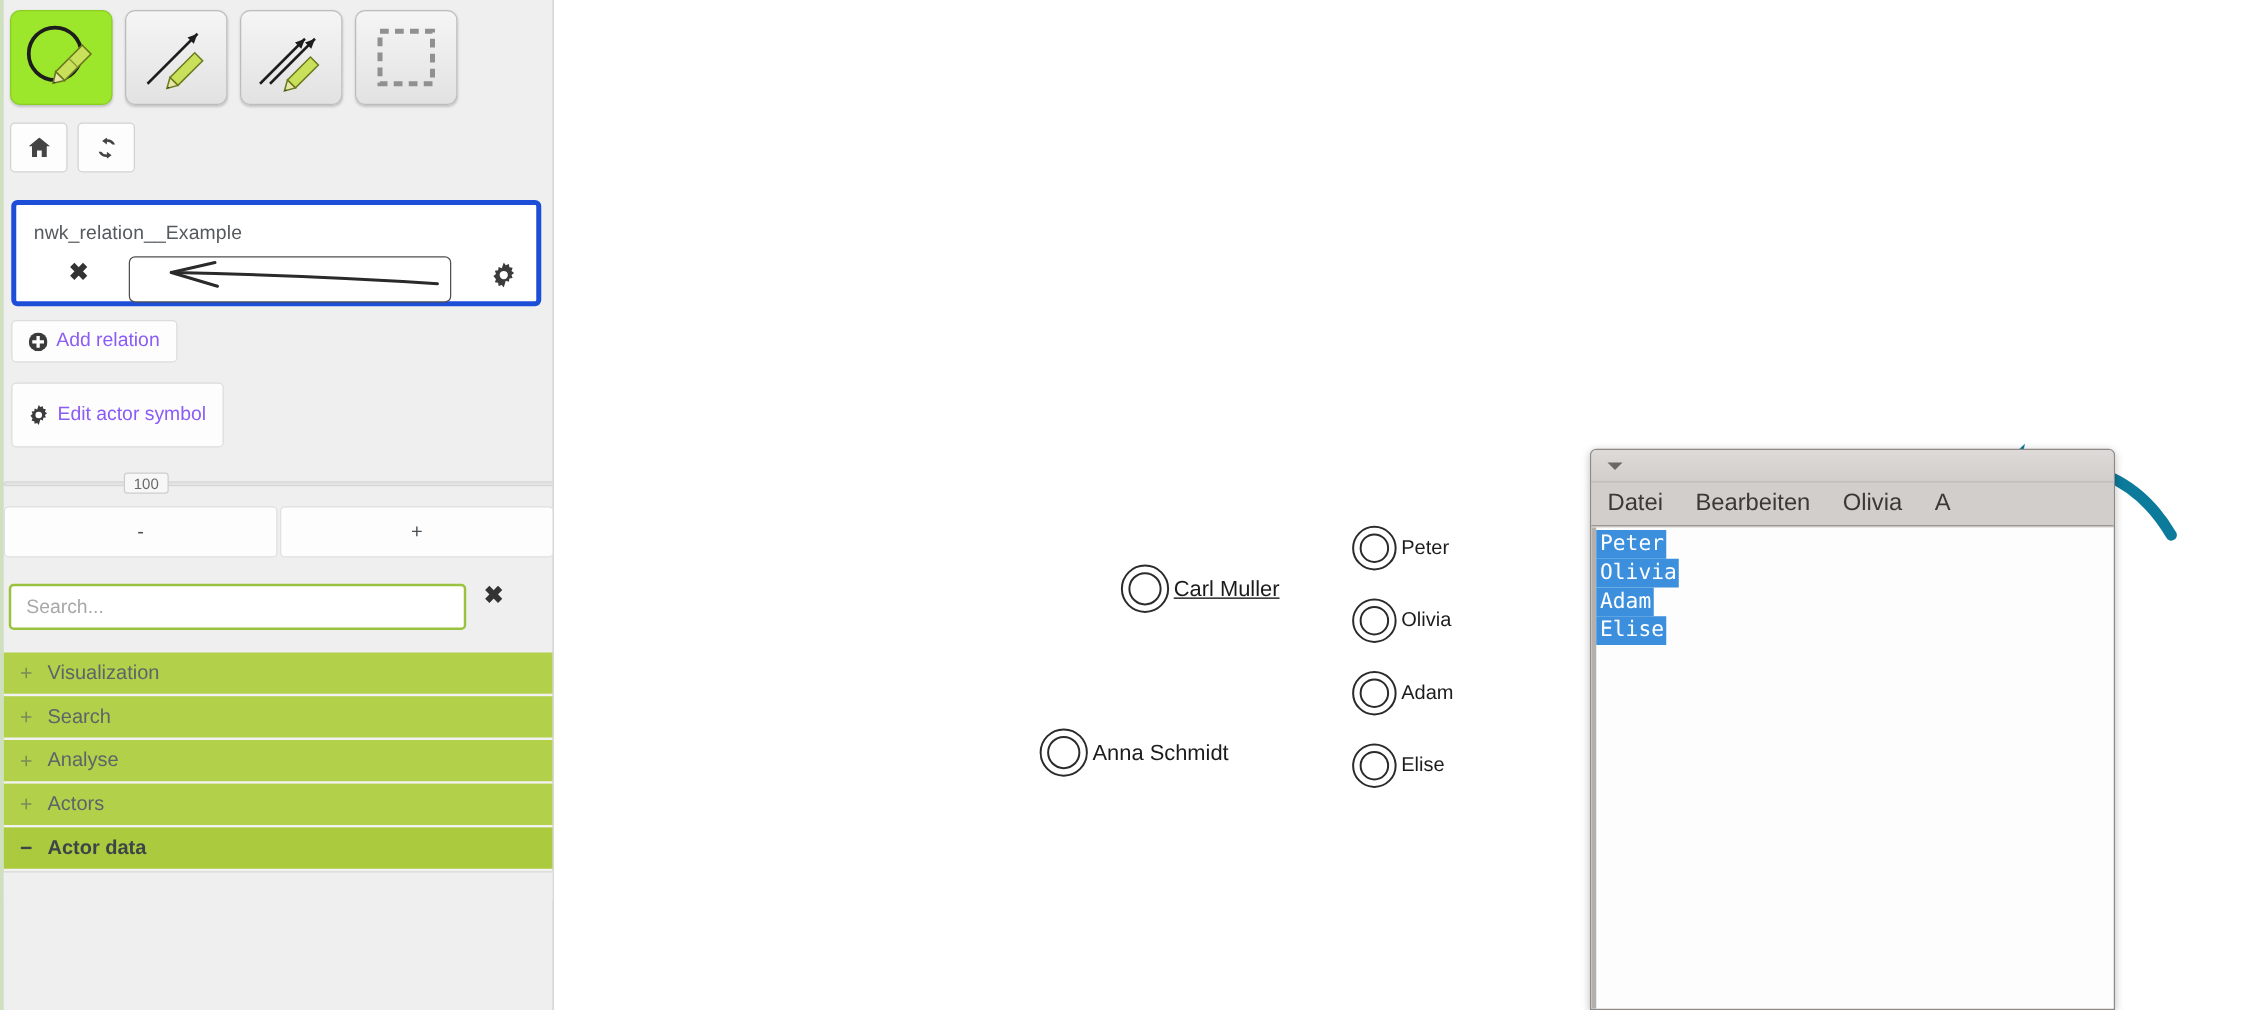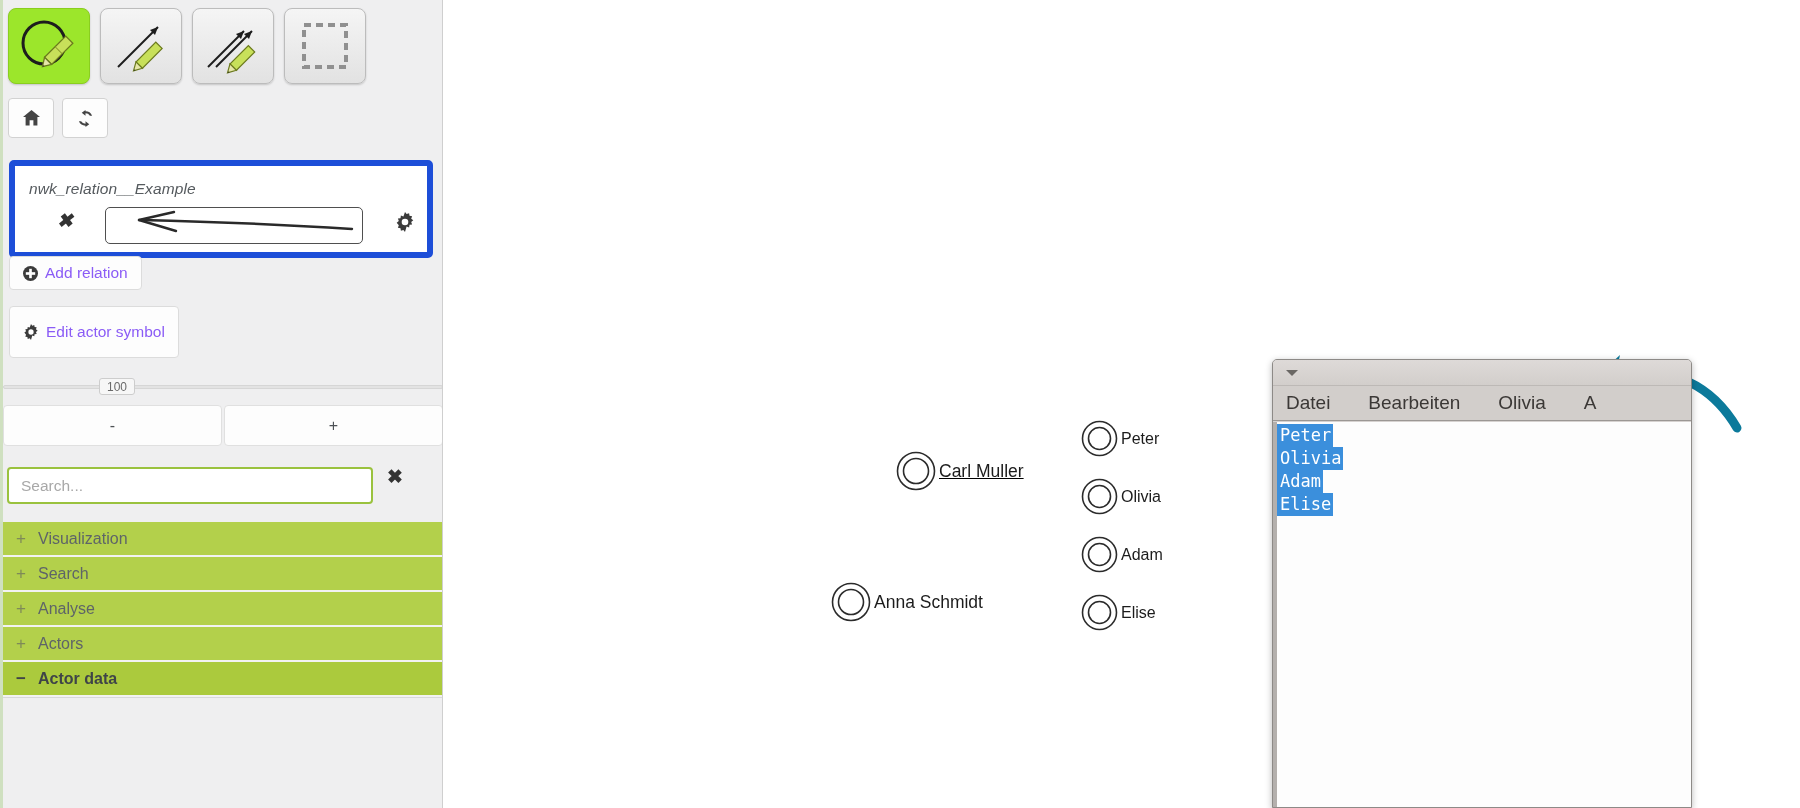--- a/index.html
+++ b/index.html
@@ -75,26 +75,25 @@
     display: flex; align-items: center; justify-content: center;
     cursor: pointer;
     box-sizing: border-box;
   }
   .mini-btn svg { display:block; fill:#444; }
 
   
   .rel-card {
     position: absolute;
     left: 9px; top: 160px;
-    width: 424px; height: 98px;
+    width: 424px; height: 85px;
     background: #ffffff;
-    border: 6px solid #1d4ed8;
+    border: 4px solid #1d4ed8;
     border-radius: 5px;
     box-sizing: border-box;
-    font-style: italic;
   }
   .rel-name {
     position: absolute;
     left: 14px; top: 14px;
     font-size: 15.5px;
     color: #555a5e;
     letter-spacing: .1px;
     white-space: nowrap;
   }
   .rel-x {
@@ -321,21 +320,21 @@
     border-top: 6px solid #6a6764;
     cursor: pointer;
   }
   #editor-menubar {
     height: 35px;
     background: #d2cecb;
     border-bottom: 1px solid #9b9794;
     display: flex;
     align-items: center;
     padding-left: 13px;
-    gap: 38px;
+    gap: 26px;
     box-sizing: border-box;
   }
   .menu-item {
     font-size: 19px;
     color: #3b3836;
     cursor: pointer;
     white-space: nowrap;
   }
   #editor-body {
     position: absolute;

